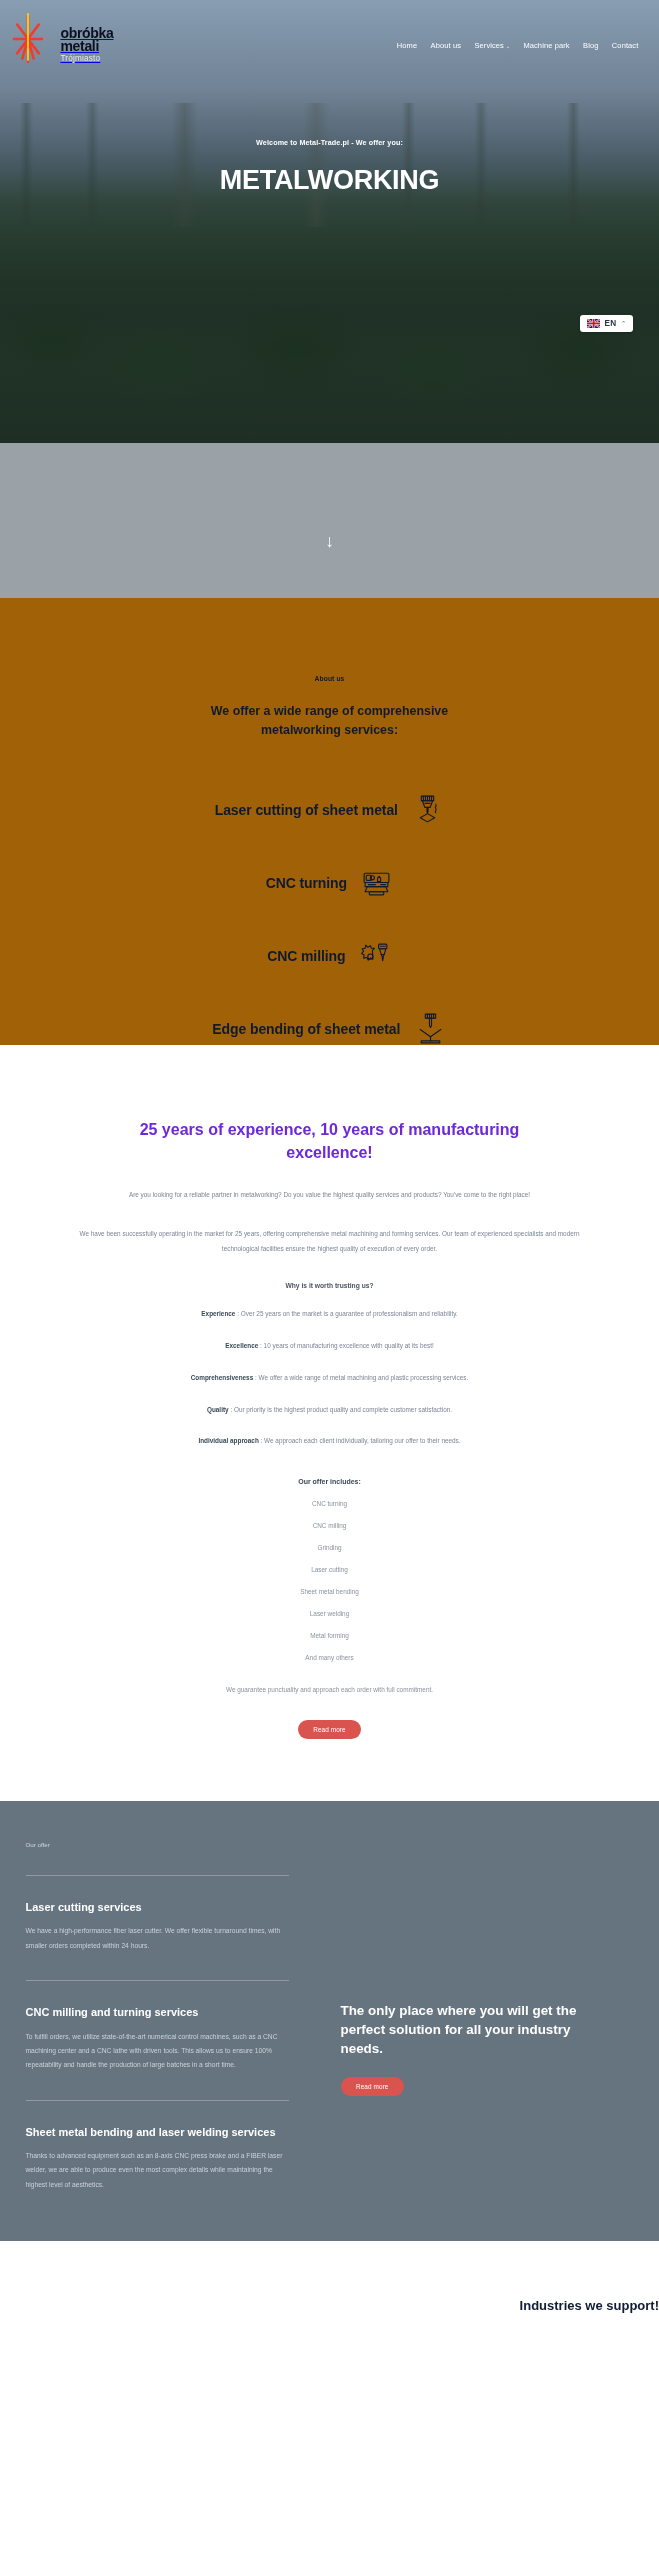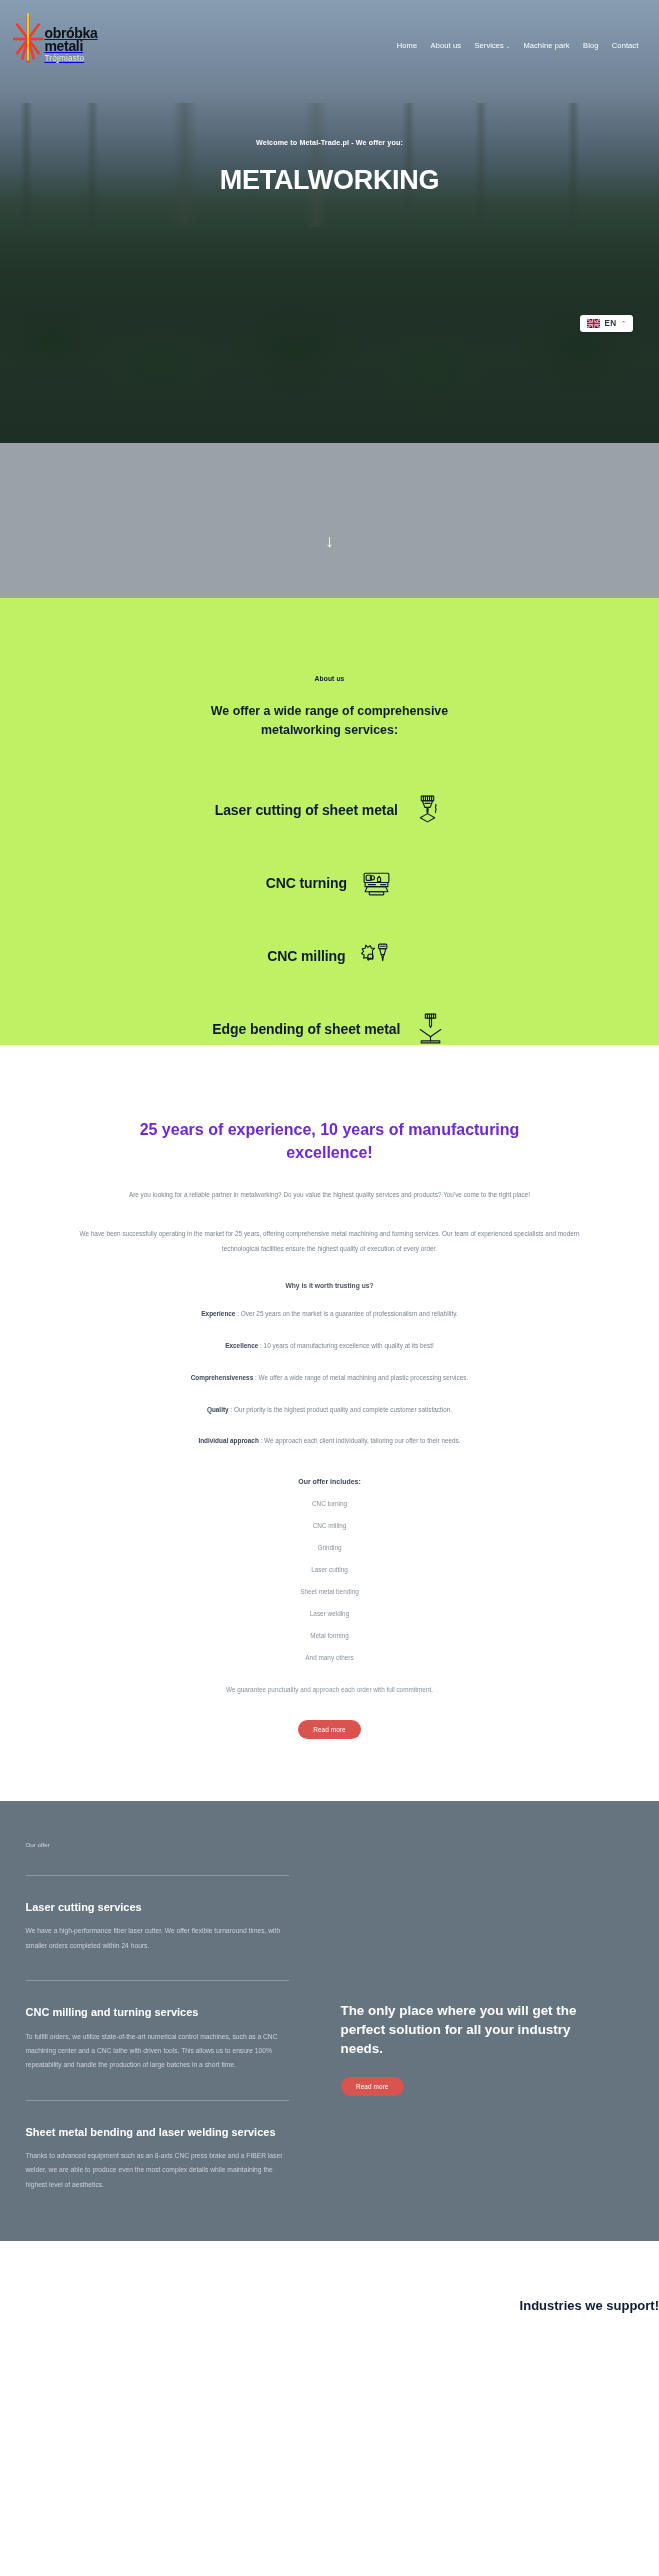--- a/index.html
+++ b/index.html
@@ -25,21 +25,21 @@
       linear-gradient(90deg,transparent 86%,rgba(45,58,50,.35) 87%,transparent 88%);}
   .hero-bg::after{content:"";position:absolute;left:0;right:0;bottom:0;height:170px;
     background:radial-gradient(ellipse 82px 57px at 8% 40%,rgba(26,48,30,.55),transparent 70%),
                radial-gradient(ellipse 88px 62px at 24% 55%,rgba(30,54,34,.5),transparent 70%),
                radial-gradient(ellipse 98px 67px at 45% 45%,rgba(24,46,28,.5),transparent 70%),
                radial-gradient(ellipse 82px 62px at 66% 58%,rgba(30,54,34,.5),transparent 70%),
                radial-gradient(ellipse 93px 62px at 88% 46%,rgba(24,46,28,.5),transparent 70%);}
 
   .navbar{position:relative;z-index:5;display:flex;align-items:flex-start;justify-content:space-between;
     padding:9.3px 20.6px 0 12.4px}
-  .brand{display:flex;align-items:center;gap:0}
+  .brand{display:flex;align-items:center;gap:16px}
   .brand-mark{width:32px;height:67px;position:relative;flex:none}
   .brand-text{line-height:.92;padding-top:4.1px}
   .brand-l1,.brand-l2{font-weight:700;font-size:14px;letter-spacing:-0.3px;color:#0b1020;display:block}
   .brand-l3{display:block;font-size:8.2px;color:#e9ecef;margin-top:1.5px;letter-spacing:0.2px}
   .nav-links{display:flex;align-items:flex-end;gap:13.4px;padding-top:32px}
   .nav-link{color:#fff;font-size:7.5px;text-decoration:none;white-space:nowrap;letter-spacing:0.1px}
   .nav-link .caret{font-size:4.6px;margin-left:2.1px;display:inline-block}
 
   .hero-inner{position:relative;z-index:4;text-align:center;padding-top:62px}
   .hero-kicker{color:#fff;font-size:7.2px;font-weight:700;letter-spacing:0.1px}
@@ -49,21 +49,21 @@
     display:flex;align-items:center;gap:4.6px;padding:4.1px 6.7px;box-shadow:0 1px 3.1px rgba(0,0,0,.2)}
   .flag{width:13.4px;height:8.8px;border-radius:1px;flex:none;position:relative;overflow:hidden;background:#00247d}
   .lang-code{font-size:8.2px;font-weight:700;color:#2b3440;letter-spacing:0.3px}
   .lang-caret{font-size:6.2px;color:#4c5560;transform:rotate(180deg)}
 
   
   .gray-band{width:659px;height:155px;background:#9aa2a8;position:relative}
   .arrow-down{position:absolute;left:50%;top:90px;transform:translateX(-50%);color:#fff;font-size:17.5px;line-height:1}
 
   
-  .about{background:#bef264;padding:77px 0 0}
+  .about{background:#a16207;padding:77px 0 0}
   .eyebrow{text-align:center;font-size:6.7px;font-weight:700;color:#101a2e;letter-spacing:0.1px}
   .about-h{text-align:center;font-size:12.4px;font-weight:700;color:#101a2e;line-height:1.6;margin-top:19.6px}
 
   .svc-list{margin:52px auto 0;width:464px}
   .svc-row{display:flex;align-items:center;justify-content:center;gap:13.4px;margin-bottom:40px}
   .svc-label{font-size:14px;font-weight:700;color:#101a2e;letter-spacing:-0.1px}
   .svc-icon{width:33px;height:33px;flex:none}
   .svc-icon svg{width:100%;height:100%;display:block}
 
   

